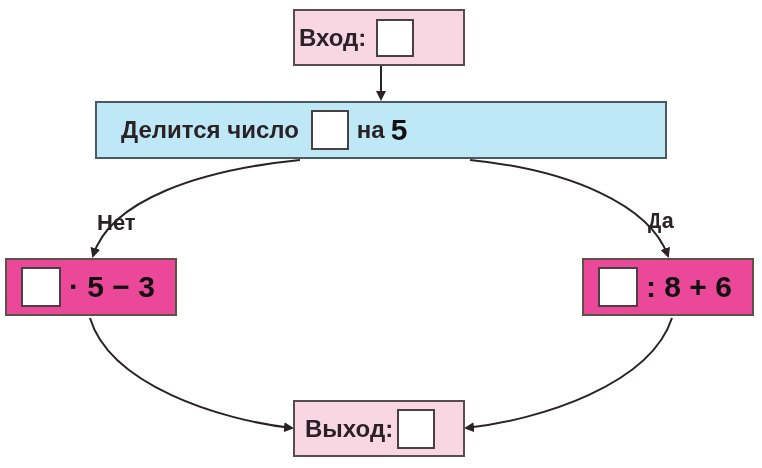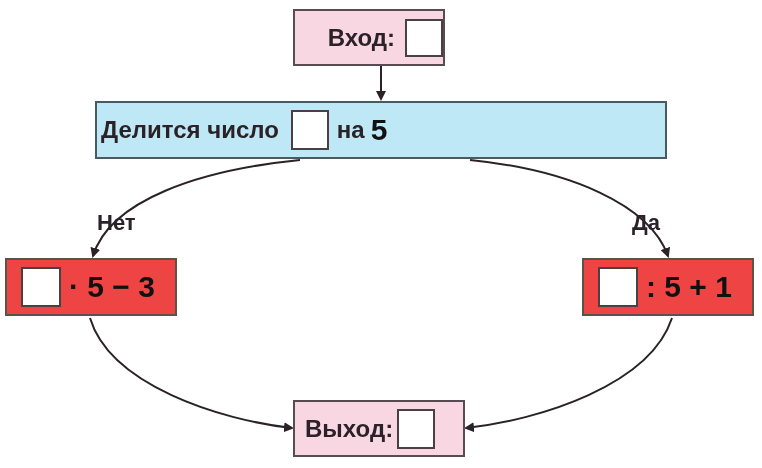--- a/index.html
+++ b/index.html
@@ -3,21 +3,21 @@
 <meta charset="utf-8">
 <style>
   html, body { margin:0; padding:0; background:#ffffff; }
   body { width:762px; height:468px; position:relative; overflow:hidden;
          font-family:"Liberation Sans", sans-serif; color:#2a2226; }
   svg.edges { position:absolute; left:0; top:0; width:762px; height:468px; }
   .node { position:absolute; box-sizing:border-box; border:2px solid #5a4a52;
           display:flex; align-items:center; font-weight:bold; }
   .pink { background:#f9d7e2; }
   .blue { background:#bfe8f7; border-color:#4a5a62; }
-  .yellow { background:#ef4444; border-color:#5a5448; }
+  .yellow { background:#ec4899; border-color:#5a5448; }
   .sq { display:inline-block; box-sizing:border-box; background:#fff;
         border:2px solid #4a4044; }
   .lbl { position:absolute; font-weight:bold; font-size:22px; color:#2a2226;margin-top:32px; }
   .txt { white-space:nowrap; }
 </style>
 </head>
 <body>
 
 <svg class="edges" viewBox="0 0 762 468">
   <defs>
@@ -30,41 +30,41 @@
 
   <path d="M300,160 C200,170 110,200 93,256" stroke="#2a2226" stroke-width="2" fill="none" marker-end="url(#ah)"></path>
 
   <path d="M470,160 C570,170 650,205 668,256" stroke="#2a2226" stroke-width="2" fill="none" marker-end="url(#ah)"></path>
 
   <path d="M90,318 C110,385 220,420 292,428" stroke="#2a2226" stroke-width="2" fill="none" marker-end="url(#ah)"></path>
 
   <path d="M672,318 C650,385 540,420 466,428" stroke="#2a2226" stroke-width="2" fill="none" marker-end="url(#ah)"></path>
 </svg>
 
-<div class="node pink" style="left:293px; top:9px; width:152px; height:57px; padding-left:4px; font-size:24px;justify-content:flex-end;">
+<div class="node pink" style="left:293px; top:9px; width:172px; height:57px; padding-left:4px; font-size:24px;">
   <span class="txt">Вход:</span>
   <span class="sq" style="width:38px;height:38px;margin-left:10px;"></span>
 </div>
 
-<div class="node blue" style="left:95px; top:101px; width:572px; height:58px; padding-left:4px; font-size:24px;">
+<div class="node blue" style="left:95px; top:101px; width:572px; height:58px; padding-left:24px; font-size:24px;">
   <span class="txt">Делится число</span>
   <span class="sq" style="width:38px;height:40px;margin:0 8px 0 12px;"></span>
   <span class="txt">на</span>
   <span class="txt" style="font-size:30px;margin:0 6px;color:#111;">5</span>
 </div>
 
 <div class="lbl" style="left:97px; top:178px;">Нет</div>
-<div class="lbl" style="left:632px; top:178px;">Да</div>
+<div class="lbl" style="left:648px; top:178px;font-family:Liberation Mono, monospace;">Да</div>
 
 <div class="node yellow" style="left:5px; top:258px; width:172px; height:58px; padding-left:14px; font-size:30px; color:#111;">
   <span class="sq" style="width:40px;height:40px;margin-right:8px;"></span>
   <span class="txt">· 5 − 3</span>
 </div>
 
 <div class="node yellow" style="left:582px; top:258px; width:172px; height:58px; padding-left:14px; font-size:30px; color:#111;">
   <span class="sq" style="width:40px;height:40px;margin-right:8px;"></span>
-  <span class="txt">: 5 + 1</span>
+  <span class="txt">: 8 + 6</span>
 </div>
 
 <div class="node pink" style="left:293px; top:400px; width:172px; height:57px; padding-left:10px; font-size:24px;">
   <span class="txt">Выход:</span>
   <span class="sq" style="width:38px;height:40px;margin-left:4px;"></span>
 </div>
 
 </body></html>

